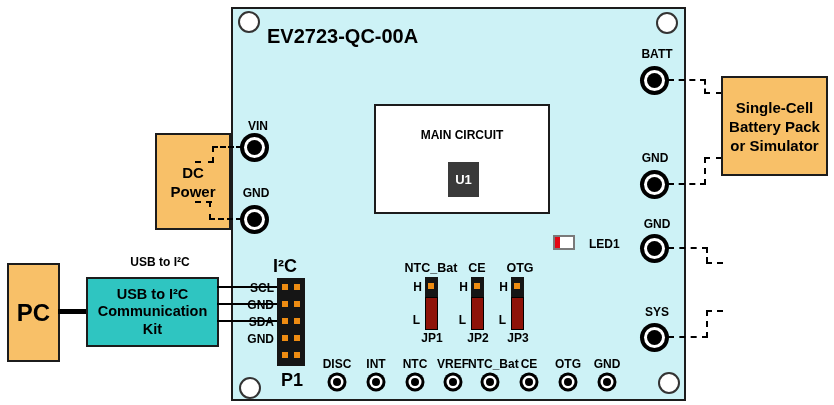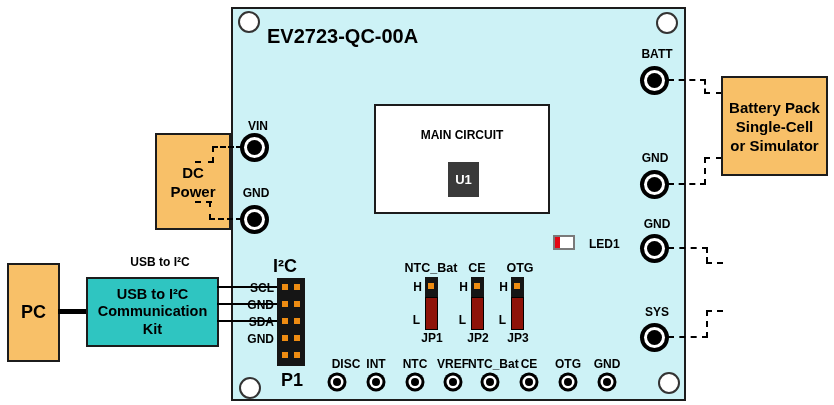--- a/index.html
+++ b/index.html
@@ -96,21 +96,21 @@
   </div>
 
   <div class="dash-h" style="left:195px; top:161px; width:19px;"></div>
   <div class="dash-v" style="left:212px; top:146px; height:17px;"></div>
   <div class="dash-h" style="left:212px; top:146px; width:30px;"></div>
 
   <div class="dash-h" style="left:195px; top:201px; width:17px;"></div>
   <div class="dash-v" style="left:209px; top:201px; height:19px;"></div>
   <div class="dash-h" style="left:209px; top:218px; width:33px;"></div>
 
-  <div class="obox" style="left:7px; top:263px; width:53px; height:99px; font-size:18px;">
+  <div class="obox" style="left:7px; top:263px; width:53px; height:99px; font-size:24px;">
     <div>PC</div>
   </div>
 
   <div class="abs" style="left:58px; top:309px; width:30px; height:5px; background:#000;"></div>
 
   <div class="lbl f15" style="left:100px; top:255px; width:120px;">USB to I²C</div>
 
   <div class="tbox" style="left:86px; top:277px; width:133px; height:70px;">
     <div>USB to I²C</div>
     <div>Communication</div>
@@ -195,27 +195,27 @@
 
   <div class="dash-h" style="left:668px; top:247px; width:40px;"></div>
   <div class="dash-v" style="left:706px; top:247px; height:16px;"></div>
   <div class="dash-h" style="left:706px; top:262px; width:17px;"></div>
 
   <div class="dash-h" style="left:668px; top:336px; width:40px;"></div>
   <div class="dash-v" style="left:706px; top:310px; height:28px;"></div>
   <div class="dash-h" style="left:706px; top:310px; width:17px;"></div>
 
   <div class="obox" style="left:721px; top:76px; width:107px; height:100px;">
+    <div>Single-Cell</div>
     <div>Battery Pack</div>
-    <div>Single-Cell</div>
     <div>or Simulator</div>
   </div>
 
 
-  <div class="lbl f12" style="left:315px; top:357px; width:44px;margin-left:9px;">DISC</div>
+  <div class="lbl f12" style="left:315px; top:357px; width:44px;">DISC</div>
   <div class="lbl f12" style="left:354px; top:357px; width:44px;">INT</div>
   <div class="lbl f12" style="left:393px; top:357px; width:44px;">NTC</div>
   <div class="lbl f12" style="left:431px; top:357px; width:44px;">VREF</div>
   <div class="lbl f12" style="left:468px; top:357px; width:44px;">NTC_Bat</div>
   <div class="lbl f12" style="left:507px; top:357px; width:44px;">CE</div>
   <div class="lbl f12" style="left:546px; top:357px; width:44px;">OTG</div>
   <div class="lbl f12" style="left:585px; top:357px; width:44px;">GND</div>
 
   <div class="term-sm" style="left:333px; top:378px;"></div>
   <div class="term-sm" style="left:372px; top:378px;"></div>

